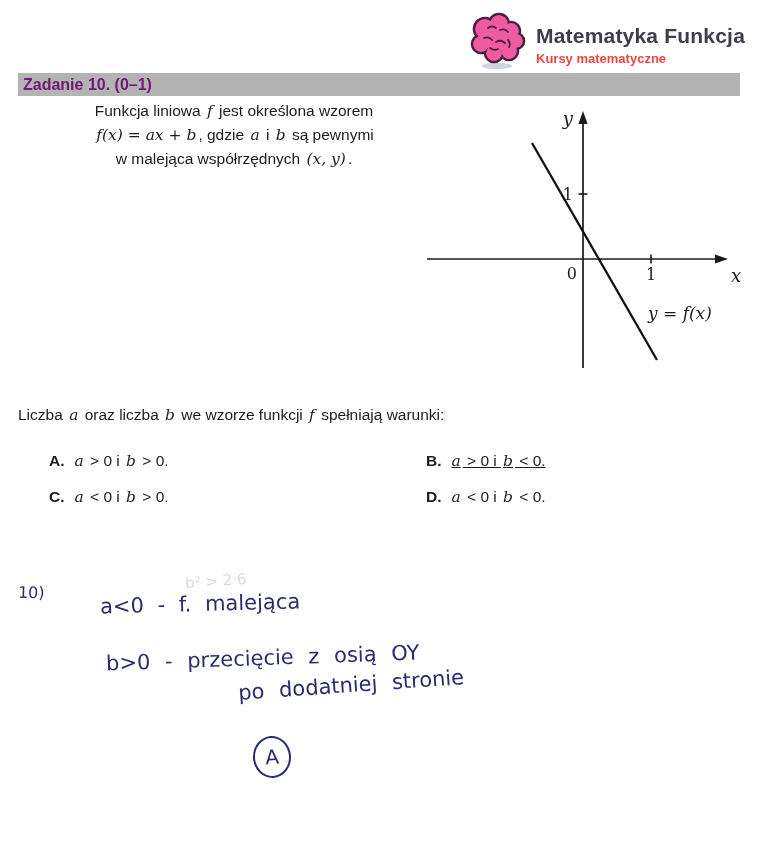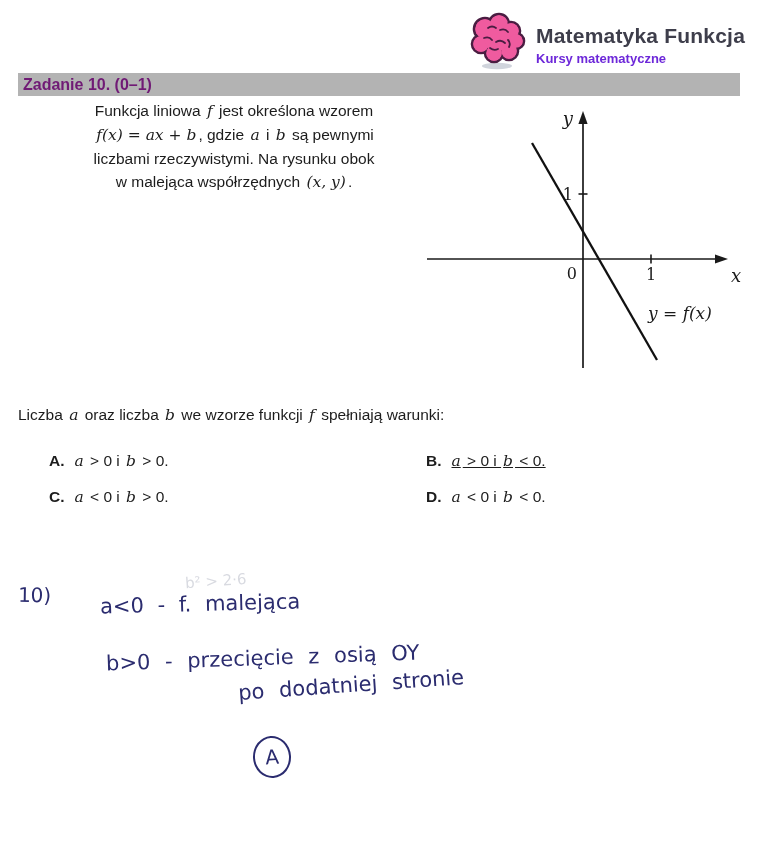--- a/index.html
+++ b/index.html
@@ -3,21 +3,21 @@
 <meta charset="utf-8">
 <style>
   * { margin:0; padding:0; box-sizing:border-box; }
   html,body { width:758px; height:842px; background:#ffffff; font-family:"Liberation Sans", sans-serif; color:#1c1c1c; position:relative; overflow:hidden; }
   .abs { position:absolute; }
 
   
   .brand { left:466px; top:10px; display:flex; align-items:flex-start; gap:6px; }
   .brand-text { padding-top:14px; }
   .brand-name { font-size:21px; font-weight:bold; color:#3e3e4b; letter-spacing:0.2px; }
-  .brand-tagline { font-size:13px; font-weight:600; color:#6d28d9; margin-top:3px; }
+  .brand-tagline { font-size:13px; font-weight:600; color:#ef4444; margin-top:3px; }
 
   
   .task-bar { left:18px; top:73px; width:722px; height:23px; background:#b3b3b3; }
   .task-bar span { display:block; font-size:16px; font-weight:bold; line-height:23px; padding-left:5px; color:#701a75; }
 
   
   .statement { left:18px; top:99px; width:432px; font-size:15.5px; line-height:23px;text-align:center; }
   .m { font-family:"DejaVu Serif", serif; font-style:italic; font-size:15.5px; margin:0 2px; }
 
   
@@ -29,21 +29,21 @@
   .prompt { left:18px; top:406px; width:720px; font-size:15.5px; }
   .option { font-size:15.5px;margin-left:31px; }
   .opt-letter { font-weight:bold; display:inline-block; margin-right:8px; }
   .opt-a { left:18px;  top:452px; }
   .opt-b { left:395px; top:452px;text-decoration:underline; }
   .opt-c { left:18px;  top:488px; }
   .opt-d { left:395px; top:488px; }
 
   
   .hw { color:#2b2c6f; font-family:"DejaVu Sans", sans-serif; white-space:nowrap; }
-  .hw-number { left:18px; top:583px; font-size:20px; transform:rotate(1deg); }
+  .hw-number { left:18px; top:583px; font-size:16px; transform:rotate(1deg); }
   .hw-faint { left:185px; top:572px; font-size:15px; color:#b9bcc8; opacity:0.55; transform:rotate(-4deg); }
   .hw-1 { left:100px; top:592px; font-size:21px; word-spacing:7px; transform:rotate(-1.5deg); }
   .hw-2 { left:106px; top:646px; font-size:21px; word-spacing:8px; transform:rotate(-2deg); }
   .hw-3 { left:238px; top:673px; font-size:21px; word-spacing:8px; transform:rotate(-4deg); }
   .hw-answer { left:253px; top:736px; width:38px; height:42px; border:2.5px solid #2b2c6f; border-radius:50%;
                display:flex; align-items:center; justify-content:center; font-size:20px; transform:rotate(-4deg); }
 </style>
 </head>
 <body>
 
@@ -84,21 +84,20 @@
   </div>
 </div>
 
 <div class="abs task-bar">
   <span>Zadanie 10. (0–1)</span>
 </div>
 
 <div class="abs statement">
   <div><span>Funkcja liniowa </span><span class="m">f</span><span> jest określona wzorem</span></div>
   <div><span class="m">f(x) = ax + b</span><span>, gdzie </span><span class="m">a</span><span> i </span><span class="m">b</span><span> są pewnymi</span></div>
-  <div><span>liczbami rzeczywistymi. Na rysunku obok</span></div>
   <div><span>w malejąca współrzędnych </span><span class="m">(x, y)</span><span>.</span></div>
 </div>
 
 <svg class="abs graph" width="330" height="275" viewBox="0 0 330 275">
 
   <line x1="7" y1="161" x2="299" y2="161" stroke="#1a1a1a" stroke-width="1.7"></line>
   <polygon points="308,161 295,156.4 295,165.6" fill="#1a1a1a"></polygon>
   <line x1="163" y1="24" x2="163" y2="270" stroke="#1a1a1a" stroke-width="1.7"></line>
   <polygon points="163,13 158.4,26 167.6,26" fill="#1a1a1a"></polygon>
 

